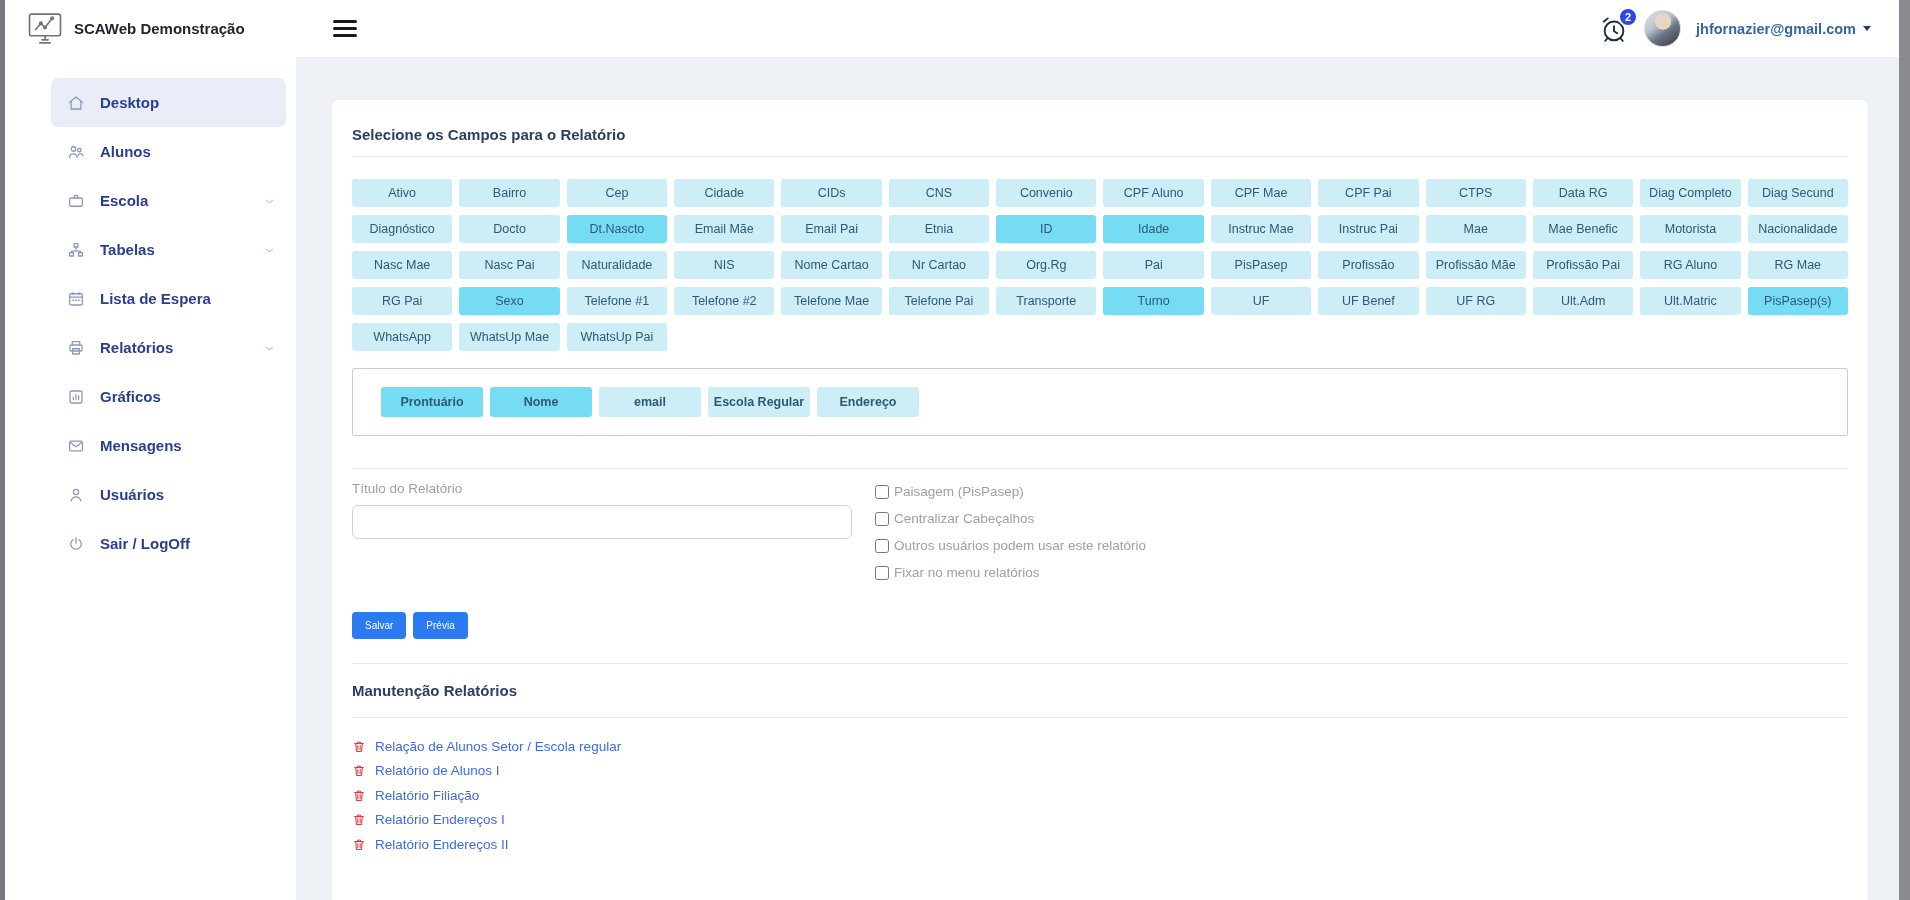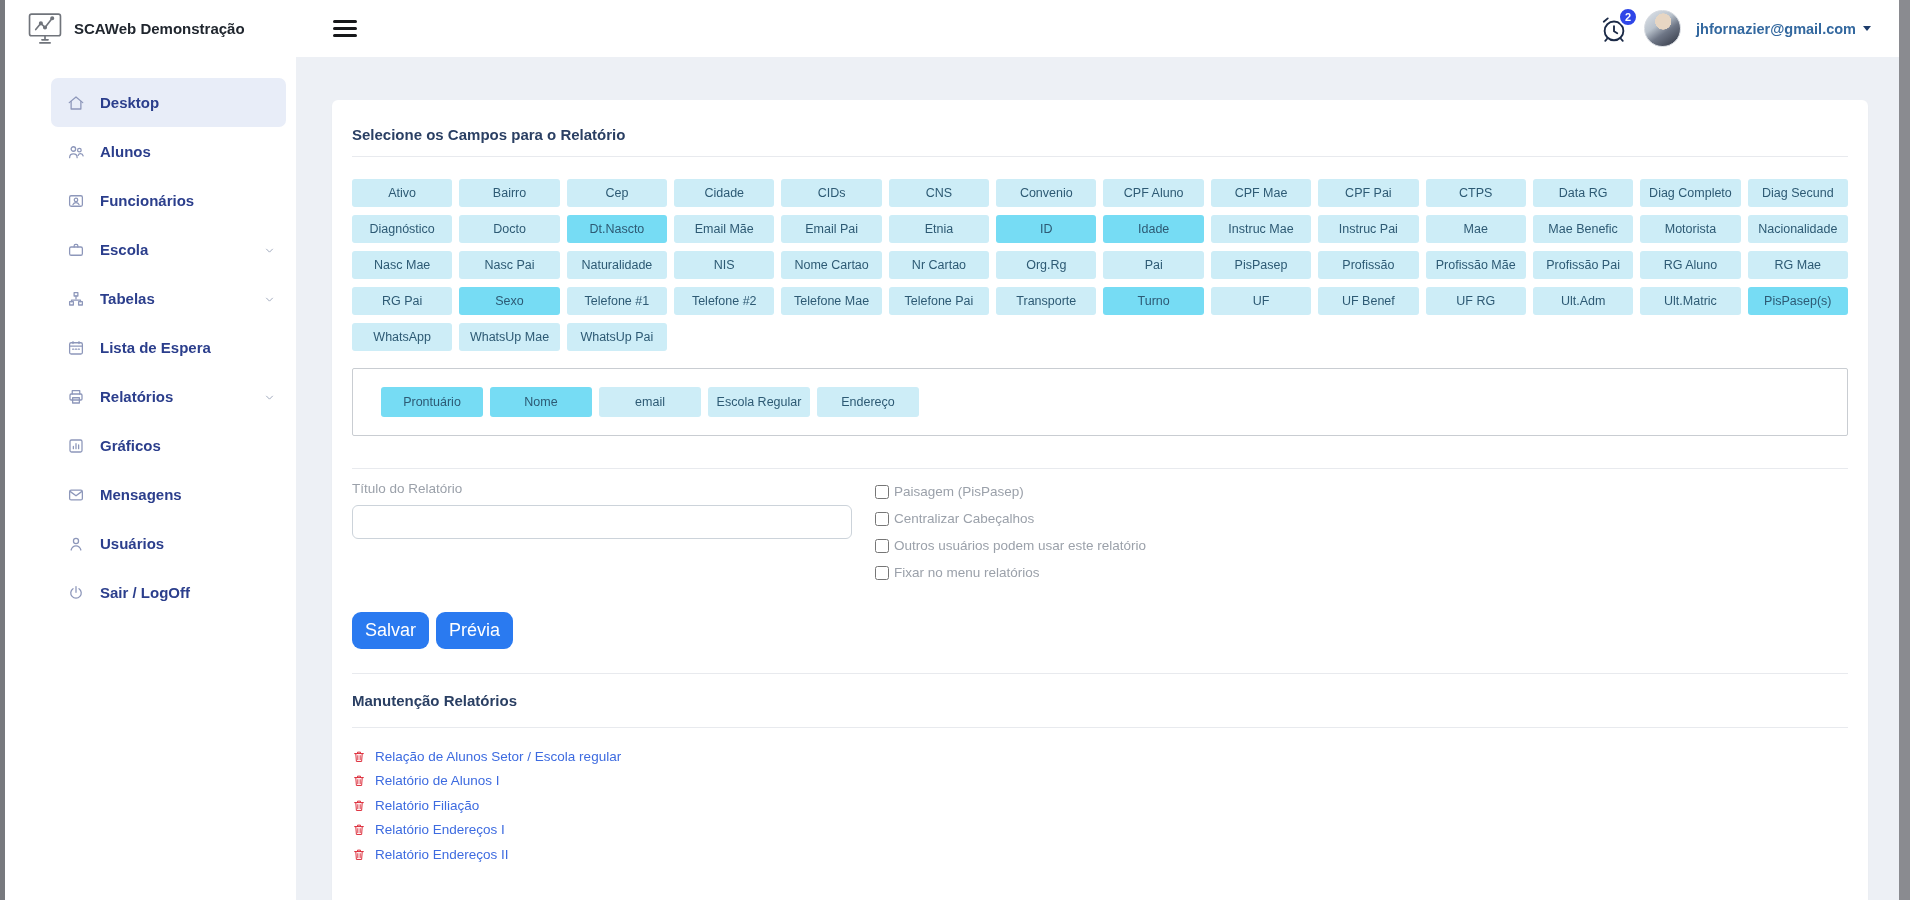--- a/index.html
+++ b/index.html
@@ -70,40 +70,40 @@
   .chip {
     height:28px; display:flex; align-items:center; justify-content:center;
     background:#cdedf7; color:#2d5a74; font-size:12.5px; border-radius:3px;
     cursor:pointer; white-space:nowrap; overflow:hidden; padding:0 4px;
   }
   .chip.selected { background:#76dcf4; }
 
   .order-title { margin-top:30px; }
   .order-box {
     border:1px solid #c9cdd2; border-radius:2px; margin-top:17px;
-    padding:18px 16px 18px 28px; display:flex; gap:7px; align-items:flex-end; min-height:67px;
+    padding:18px 16px 18px 28px; display:flex; gap:7px; align-items:flex-end; min-height:67px;font-weight:bold;
   }
   .order-box .chip { width:102px; height:30px; flex:0 0 auto; }
 
   .div-2 { margin-top:32px; }
 
   .form-row { display:flex; margin-top:12px; }
   .left-col { width:523px; flex:0 0 auto; }
   .input-label { color:#9ba1aa; font-size:13.5px; }
   .title-input {
     margin-top:9px; width:500px; height:34px; border:1px solid #ccd3da; border-radius:6px;
     padding:0 10px; font-size:14px; font-family:"Liberation Sans", sans-serif; color:#333; outline:none;
   }
   .checks { display:flex; flex-direction:column; gap:8px; padding-top:1px; }
   .check-row { display:flex; align-items:center; gap:5px; color:#9ba1aa; font-size:13.5px; height:19px; cursor:default; }
   .check-row input[type=checkbox] { width:14px; height:14px; margin:0; cursor:pointer; }
 
   .btn-row { margin-top:30px; display:flex; gap:7px; }
   .btn {
-    background:#2a7af0; color:#fff; border:none; border-radius:9px; font-size:18px;
+    background:#2a7af0; color:#fff; border:none; border-radius:4px; font-size:10px;
     padding:8px 13px; cursor:pointer; font-family:"Liberation Sans", sans-serif;
   }
   .div-3 { margin-top:24px; }
   .maint-title { margin-top:18px; }
   .div-4 { margin-top:18px; }
 
   #reports-list { margin-top:16px; display:flex; flex-direction:column; }
   .report-item { display:flex; align-items:center; gap:9px; height:24.5px; color:#3d6be0; font-size:13.5px; cursor:pointer; }
   .report-item .trash { width:14px; height:15px; color:#dd2c3a; display:flex; }
   .report-item .trash svg { width:14px; height:15px; }
@@ -162,30 +162,20 @@
     <div class="side-item">
       <span class="icon">
         <svg viewBox="0 0 24 24" fill="none" stroke="currentColor" stroke-width="1.7" stroke-linecap="round" stroke-linejoin="round">
           <circle cx="8.5" cy="8" r="3"></circle>
           <circle cx="16.5" cy="9.5" r="2.4"></circle>
           <path d="M3.5 19.5c0-3 2.3-5 5-5s5 2 5 5"></path>
           <path d="M14.8 16.6c.6-1.5 1.9-2.3 3.3-2.3 1.7 0 3 1.1 3.4 2.9"></path>
         </svg>
       </span>
       <span>Alunos</span>
-    </div>
-    <div class="side-item">
-      <span class="icon">
-        <svg viewBox="0 0 24 24" fill="none" stroke="currentColor" stroke-width="1.7" stroke-linecap="round" stroke-linejoin="round">
-          <rect x="3.5" y="5" width="17" height="14" rx="2"></rect>
-          <circle cx="12" cy="10.5" r="2.3"></circle>
-          <path d="M8 16.8c.8-1.7 2.3-2.5 4-2.5s3.2.8 4 2.5"></path>
-        </svg>
-      </span>
-      <span>Funcionários</span>
     </div>
     <div class="side-item">
       <span class="icon">
         <svg viewBox="0 0 24 24" fill="none" stroke="currentColor" stroke-width="1.7" stroke-linecap="round" stroke-linejoin="round">
           <rect x="3.5" y="8" width="17" height="11" rx="2"></rect>
           <path d="M9.5 8V6.5a2 2 0 0 1 2-2h1a2 2 0 0 1 2 2V8"></path>
         </svg>
       </span>
       <span>Escola</span>
       <span class="chev"><svg viewBox="0 0 24 24" fill="none" stroke="currentColor" stroke-width="1.7" stroke-linecap="round" stroke-linejoin="round">

